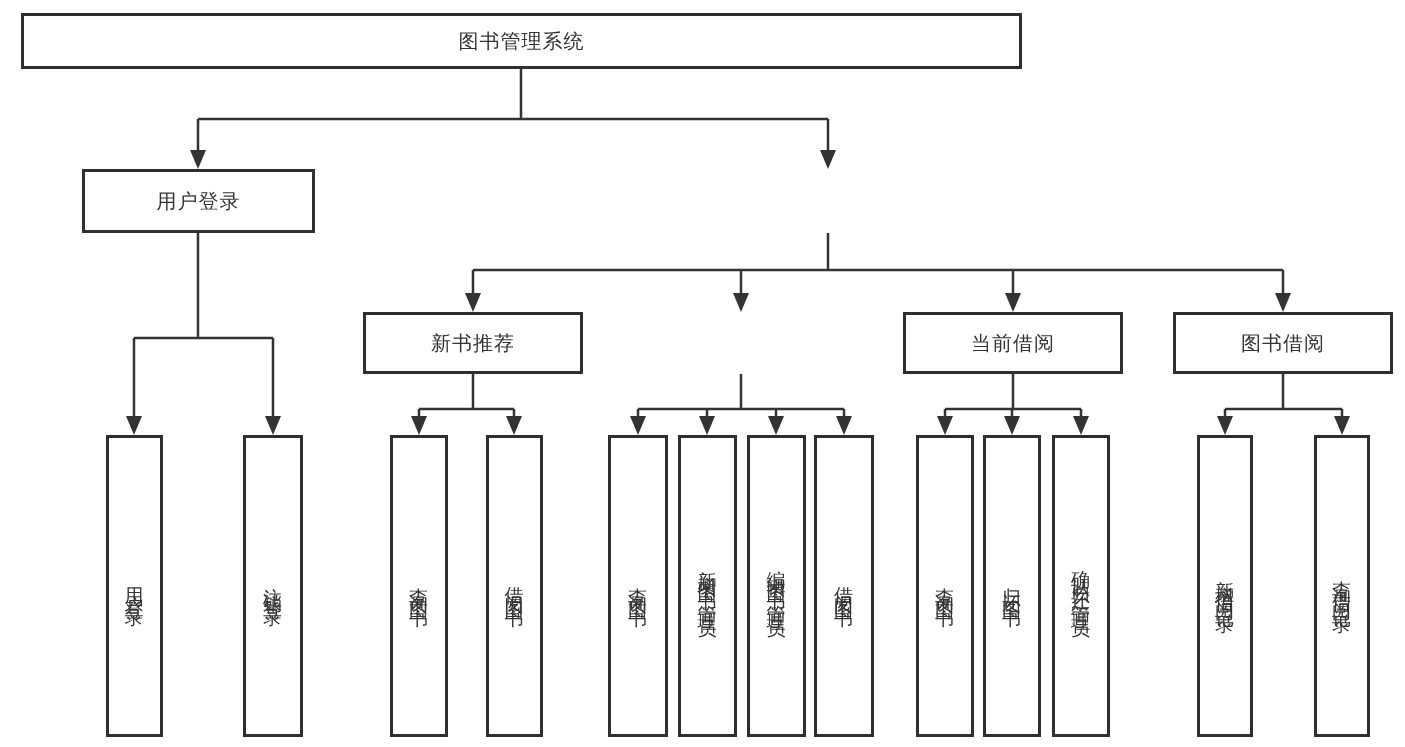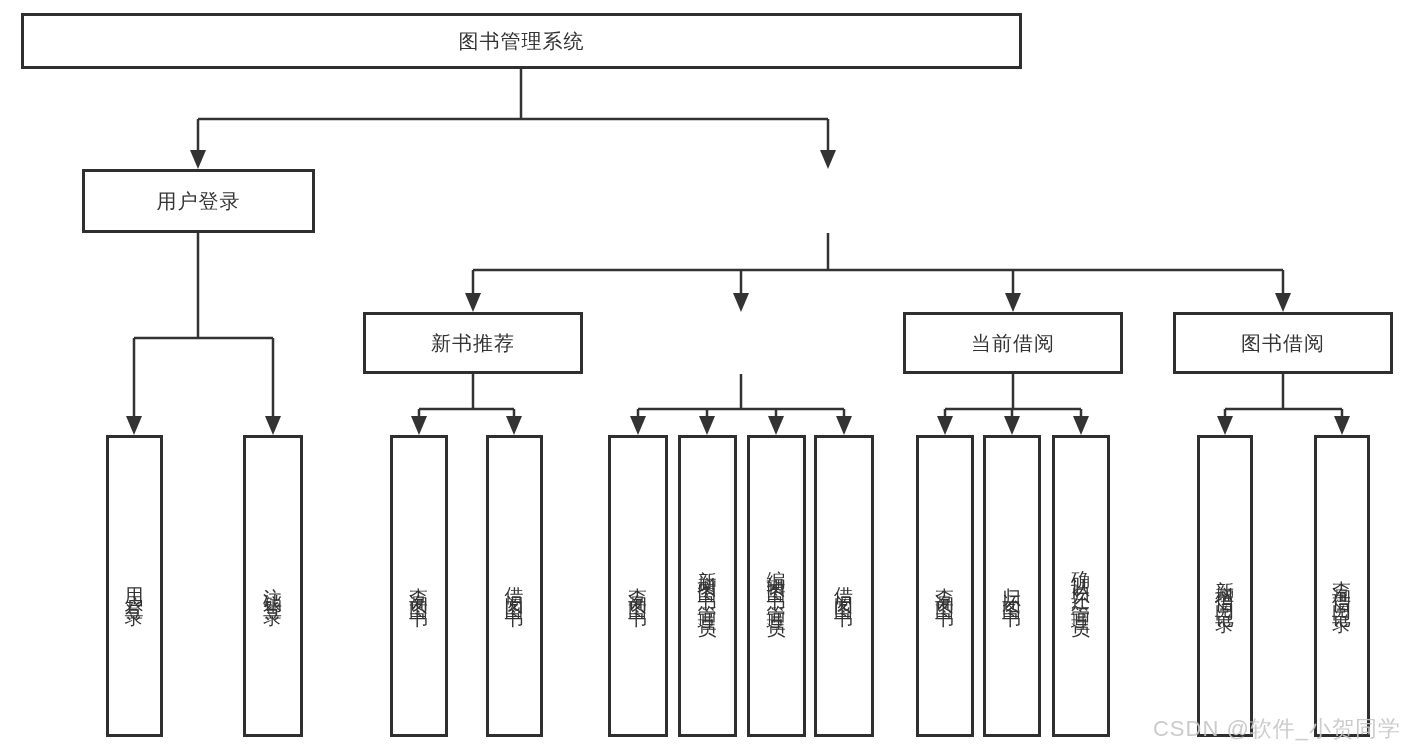--- a/index.html
+++ b/index.html
@@ -181,14 +181,13 @@
     <span>确认归还（管理员）</span>
   </div>
 
   <div class="leaf" style="left:1197px; width:56px;">
     <span>新增借阅记录</span>
   </div>
   <div class="leaf" style="left:1314px; width:56px;">
     <span>查询借阅记录</span>
   </div>
 
-  <div class="watermark">CSDN @软件_小贺同学</div>
 </div>
 
 </body></html>

